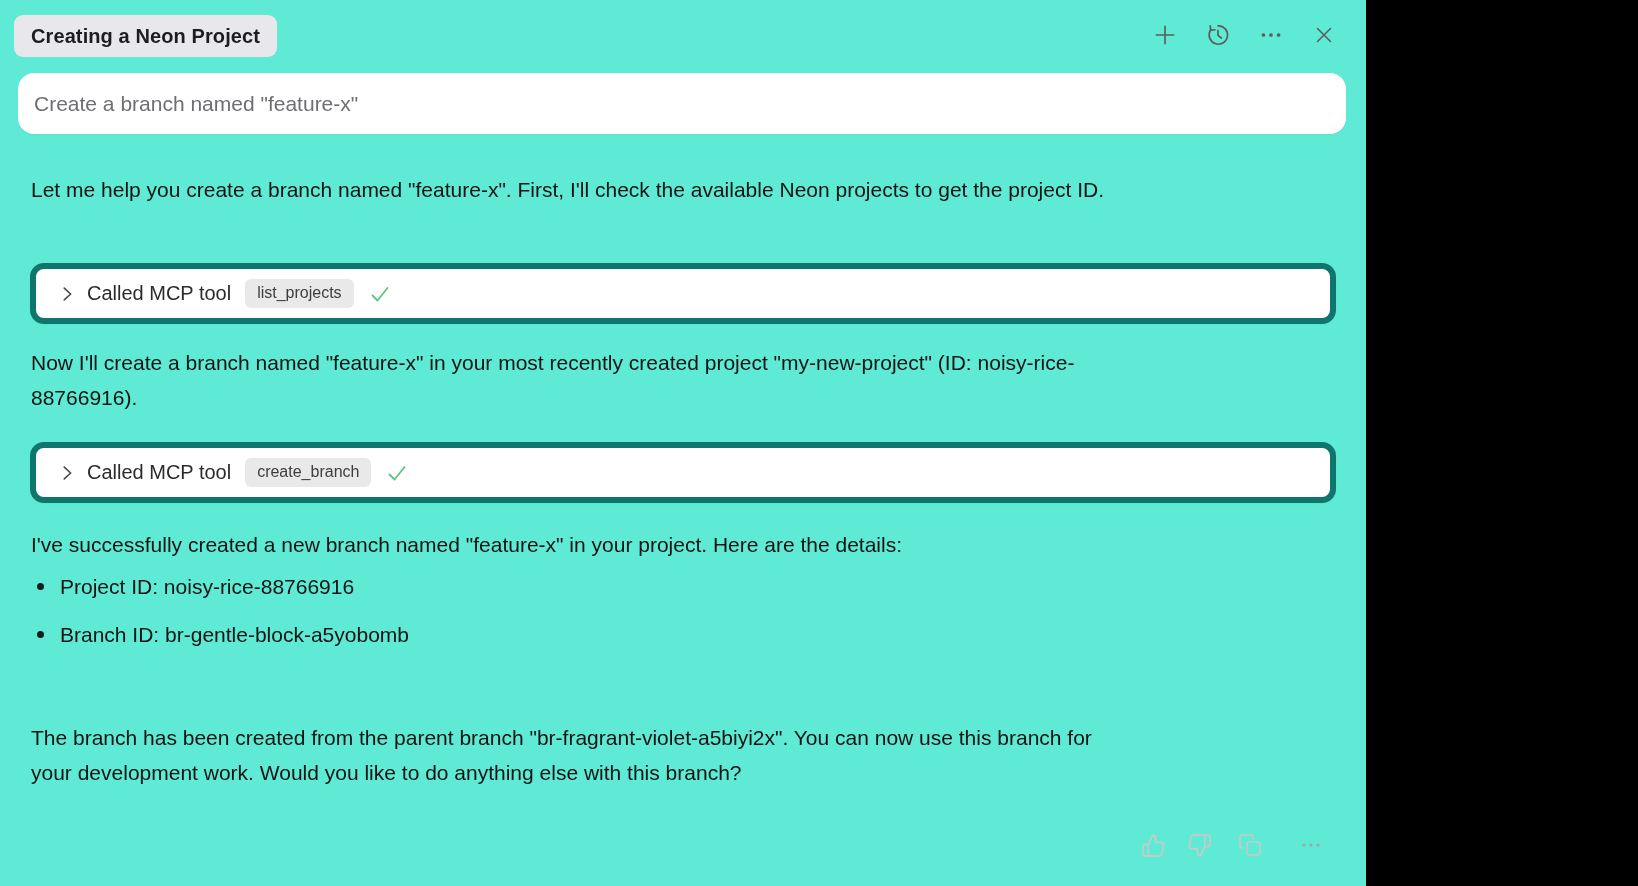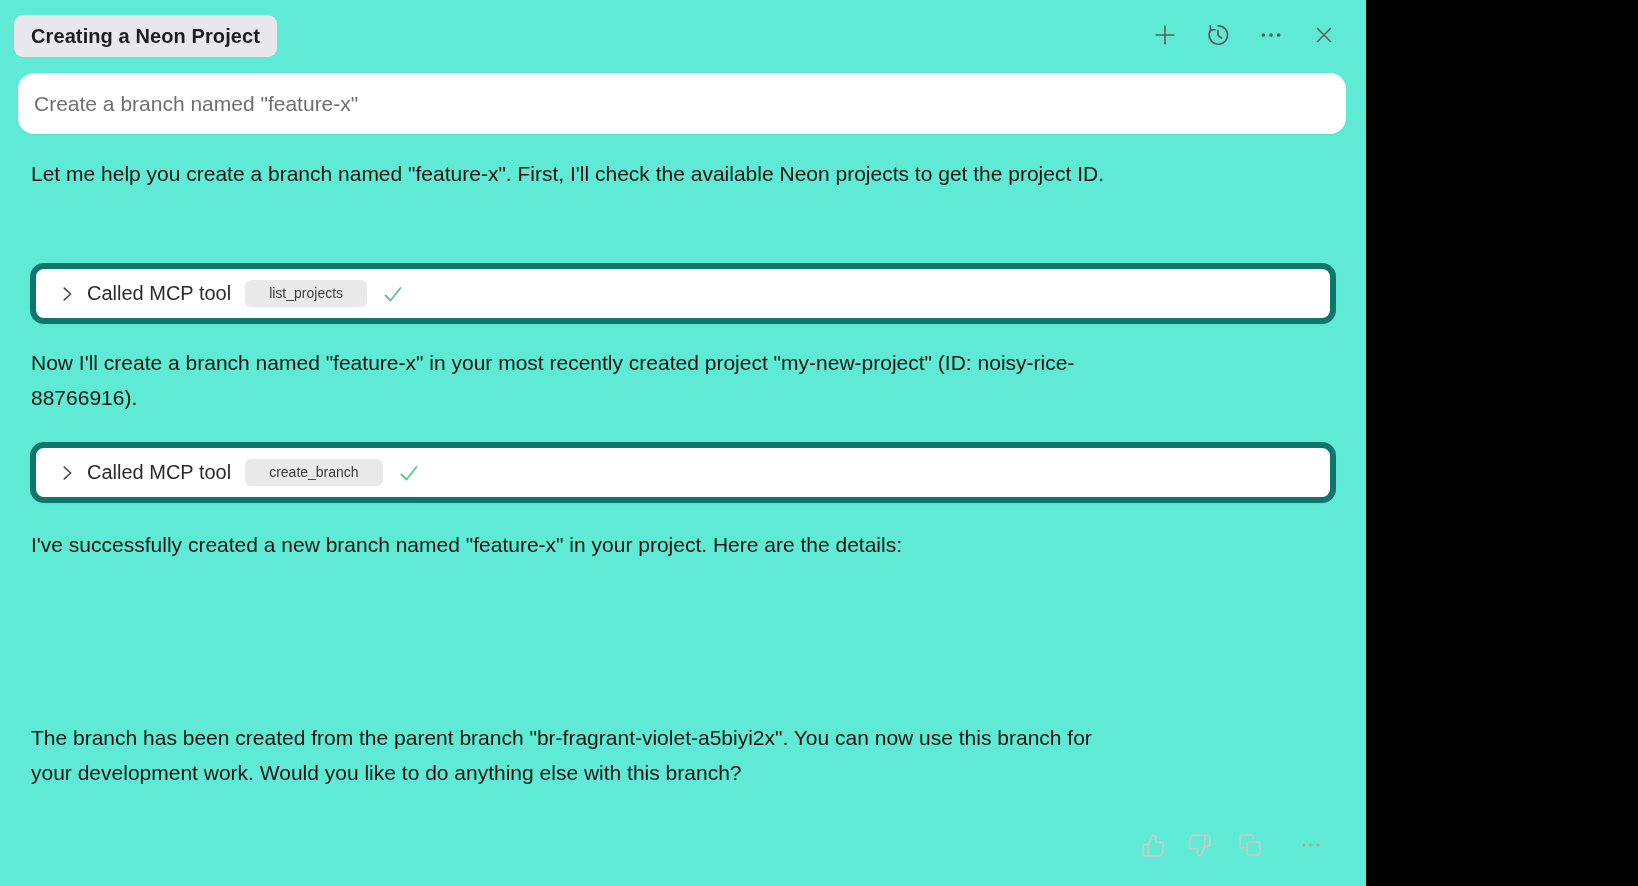--- a/index.html
+++ b/index.html
@@ -39,38 +39,38 @@
     background:#ffffff; border-radius:16px;
     display:flex; align-items:center; padding:0 16px;
     font-size:21px; color:#6e6e73;
     box-shadow:0 1px 2px rgba(0,0,0,.04);
   }
   
   .para {
     position:absolute; left:31px; width:1080px;
     font-size:21px; line-height:35px; color:#141414;
   }
-  .p1 { top:156px; }
+  .p1 { top:172px; }
   .p2 { top:345px; }
   .p3 { top:527px; width:1200px; }
   .p4 { top:720px; }
   
   .tool-card {
     position:absolute; left:30px; width:1306px; height:61px;
     background:#ffffff; border:6px solid #0f766e; border-radius:14px;
     display:flex; align-items:center; padding:0 20px;
     box-shadow:0 1px 2px rgba(0,0,0,.03);
   }
   .card1 { top:263px; }
   .card2 { top:442px; }
   .chev { width:22px; height:22px; color:#4a4a4a; display:flex; align-items:center; margin-right:9px; cursor:pointer; }
   .tool-label { font-size:20px; color:#2b2b2b; margin-right:14px; }
   .tool-pill {
-    background:#e9e9e9; border-radius:6px; padding:5px 24px 6px;
-    font-size:14px; color:#3d3d3d;
+    background:#e9e9e9; border-radius:6px; padding:5px 12px 6px;
+    font-size:16px; color:#3d3d3d;
   }
   .check { width:24px; height:24px; color:#5dc389; margin-left:14px; display:flex; align-items:center; }
   
   .bullets {
     position:absolute; left:31px; top:569px; width:1200px;
     list-style:none;
   }
   .bullets li {
     position:relative; padding-left:29px;
     font-size:21px; line-height:35px; color:#141414;
@@ -162,20 +162,22 @@
     <span class="check">
       <svg width="24" height="24" viewBox="0 0 24 24" fill="none" stroke="currentColor" stroke-width="1.8" stroke-linecap="round" stroke-linejoin="round">
         <polyline points="4.5,13.5 9.5,18.5 19.5,6"></polyline>
       </svg>
     </span>
   </div>
 
   <p class="para p3">I've successfully created a new branch named "feature-x" in your project. Here are the details:</p>
 
   <ul class="bullets">
+    <li>Project ID: noisy-rice-88766916</li>
+    <li>Branch ID: br-gentle-block-a5yobomb</li>
   </ul>
 
   <p class="para p4">The branch has been created from the parent branch "br-fragrant-violet-a5biyi2x". You can now use this branch for your development work. Would you like to do anything else with this branch?</p>
 
   <div class="actions">
     <span class="act-icon">
       <svg width="25" height="25" viewBox="0 0 24 24" fill="none" stroke="currentColor" stroke-width="1.6" stroke-linecap="round" stroke-linejoin="round">
         <path d="M14 9V5a3 3 0 0 0-3-3l-4 9v11h11.28a2 2 0 0 0 2-1.7l1.38-9a2 2 0 0 0-2-2.3zM7 22H4a2 2 0 0 1-2-2v-7a2 2 0 0 1 2-2h3"></path>
       </svg>
     </span>

